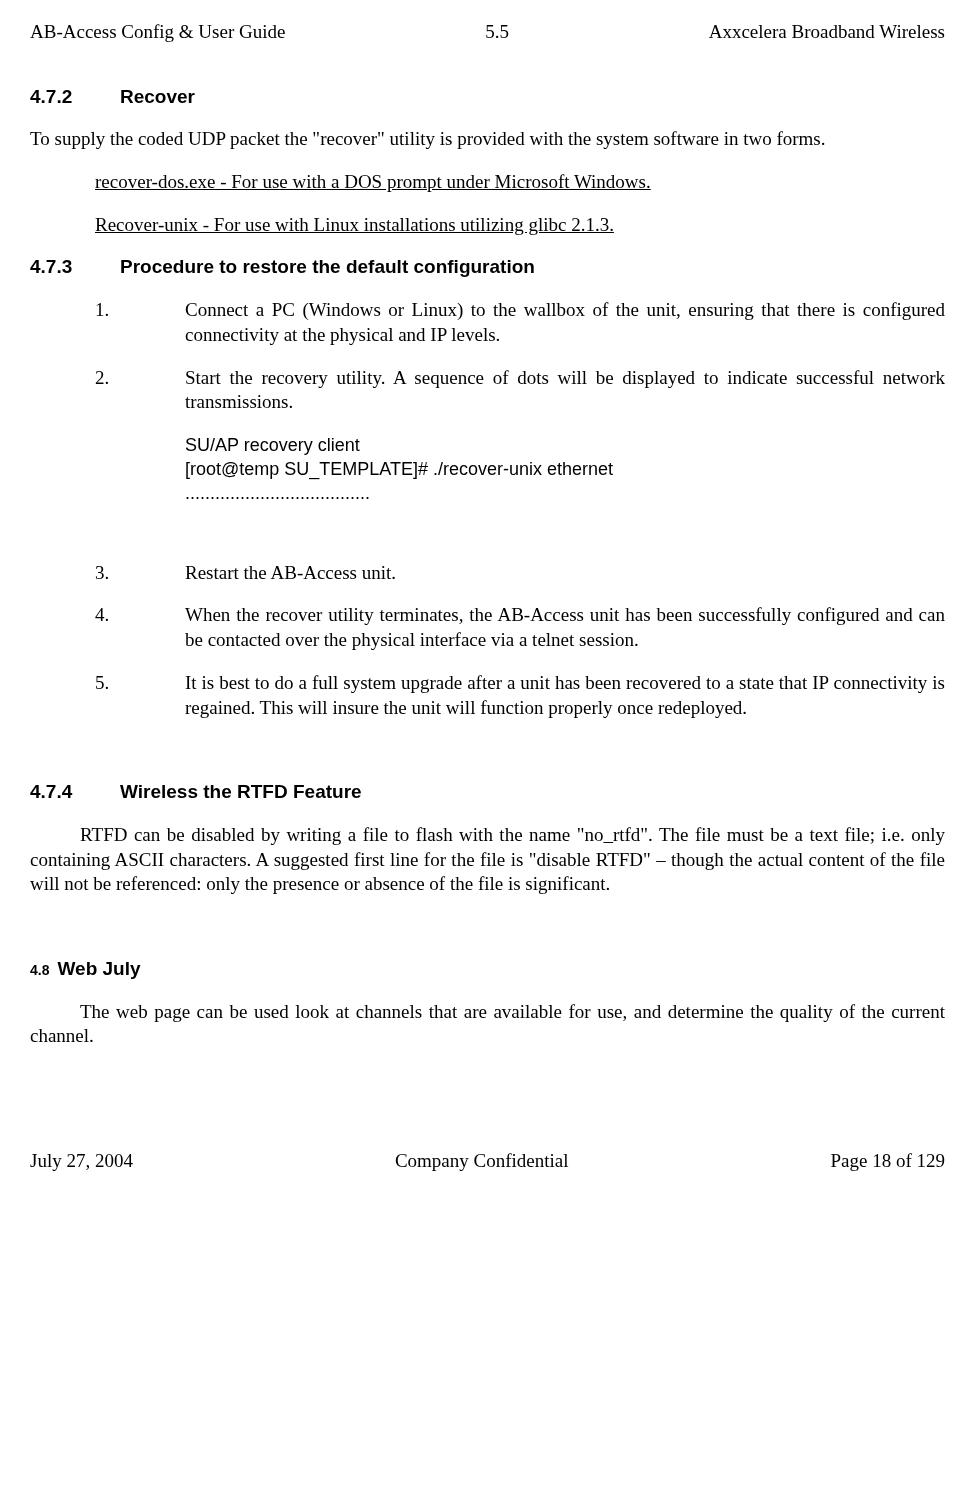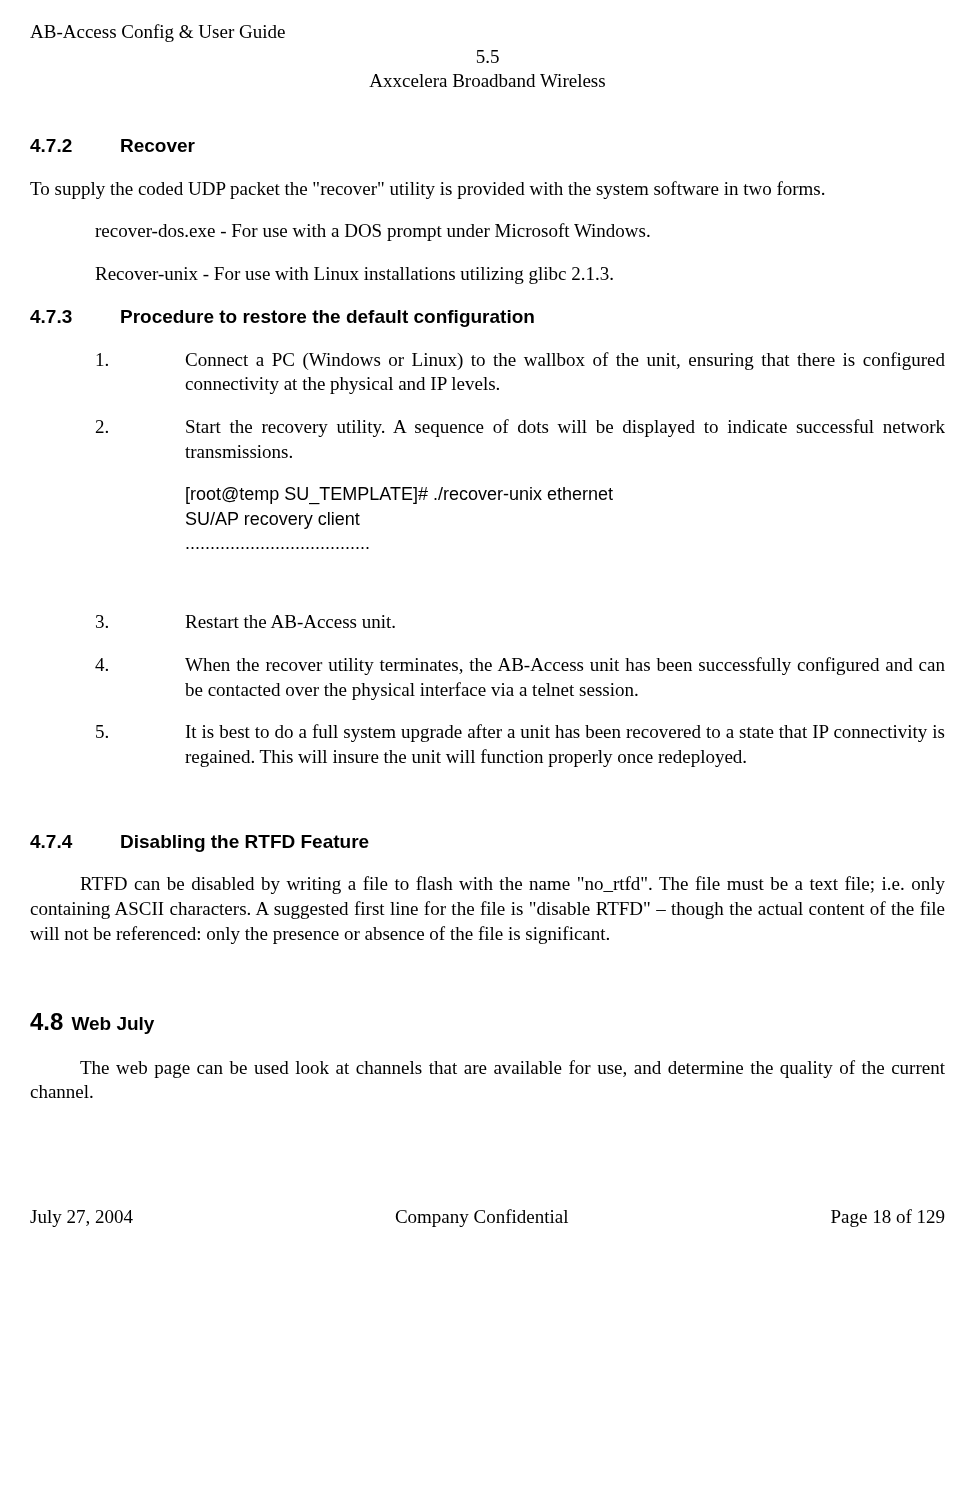--- a/index.html
+++ b/index.html
@@ -10,21 +10,20 @@
       padding: 20px 30px;
       width: 915px;
       color: #000;
       background: #fff;
     }
     .header {
       display: flex;
       justify-content: space-between;
       font-size: 19px;
       margin-bottom: 40px;
-      flex-direction: column;
     }
     .header-left { text-align: left; }
     .header-center { text-align: center; }
     .header-right { text-align: center; }
     
     .section-heading {
       font-family: Arial, Helvetica, sans-serif;
       font-weight: bold;
       font-size: 19px;
       margin-top: 8px;
@@ -34,35 +33,36 @@
       display: inline-block;
       width: 90px;
     }
     .major-heading {
       font-family: Arial, Helvetica, sans-serif;
       font-weight: bold;
       margin-top: 60px;
       margin-bottom: 18px;
     }
     .major-number {
-      font-size: 24px;
+      font-size: 14px;
       display: inline-block;
       margin-right: 8px;
     }
     .major-title {
       font-size: 19px;
     }
     
     p {
       margin: 0 0 18px 0;
       text-align: justify;
     }
     .indent-para {
       margin-left: 65px;
       margin-bottom: 18px;
+      text-decoration: underline;
     }
     .body-indent {
       text-indent: 50px;
     }
     
     .list-item {
       display: flex;
       margin-left: 65px;
       margin-bottom: 18px;
     }
@@ -116,42 +116,42 @@
   <div class="list-num">1.</div>
   <div class="list-text">Connect a PC (Windows or Linux) to the wallbox of the unit, ensuring that there is configured connectivity at the physical and IP levels.</div>
 </div>
 
 <div class="list-item">
   <div class="list-num">2.</div>
   <div class="list-text">Start the recovery utility. A sequence of dots will be displayed to indicate successful network transmissions.</div>
 </div>
 
 <div class="code-block">
+  <div>SU/AP recovery client</div>
   <div>[root@temp SU_TEMPLATE]# ./recover-unix ethernet</div>
-  <div>SU/AP recovery client</div>
   <div> .....................................</div>
 </div>
 
 <div class="list-item">
   <div class="list-num">3.</div>
   <div class="list-text">Restart the AB-Access unit.</div>
 </div>
 
 <div class="list-item">
   <div class="list-num">4.</div>
   <div class="list-text">When the recover utility terminates, the AB-Access unit has been successfully configured and can be contacted over the physical interface via a telnet session.</div>
 </div>
 
 <div class="list-item" style="margin-bottom:60px;">
   <div class="list-num">5.</div>
   <div class="list-text">It is best to do a full system upgrade after a unit has been recovered to a state that IP connectivity is regained. This will insure the unit will function properly once redeployed.</div>
 </div>
 
 <div class="section-heading">
-  <span class="section-number">4.7.4</span><span>Disabling the RTFD Feature</span>
+  <span class="section-number">4.7.4</span><span>Wireless the RTFD Feature</span>
 </div>
 
 <p class="body-indent" style="margin-bottom:40px;">RTFD can be disabled by writing a file to flash with the name "no_rtfd". The file must be a text file; i.e. only containing ASCII characters. A suggested first line for the file is "disable RTFD" – though the actual content of the file will not be referenced: only the presence or absence of the file is significant.</p>
 
 <div class="major-heading">
   <span class="major-number">4.8</span><span class="major-title">Web July</span>
 </div>
 
 <p class="body-indent">The web page can be used look at channels that are available for use, and determine the quality of the current channel.</p>
 

